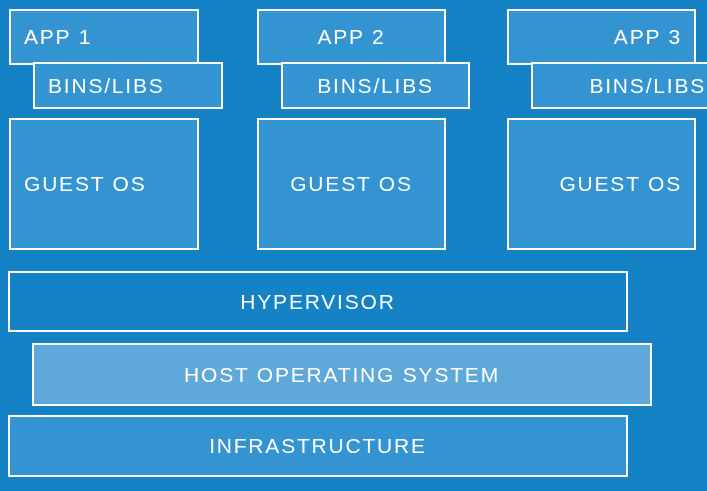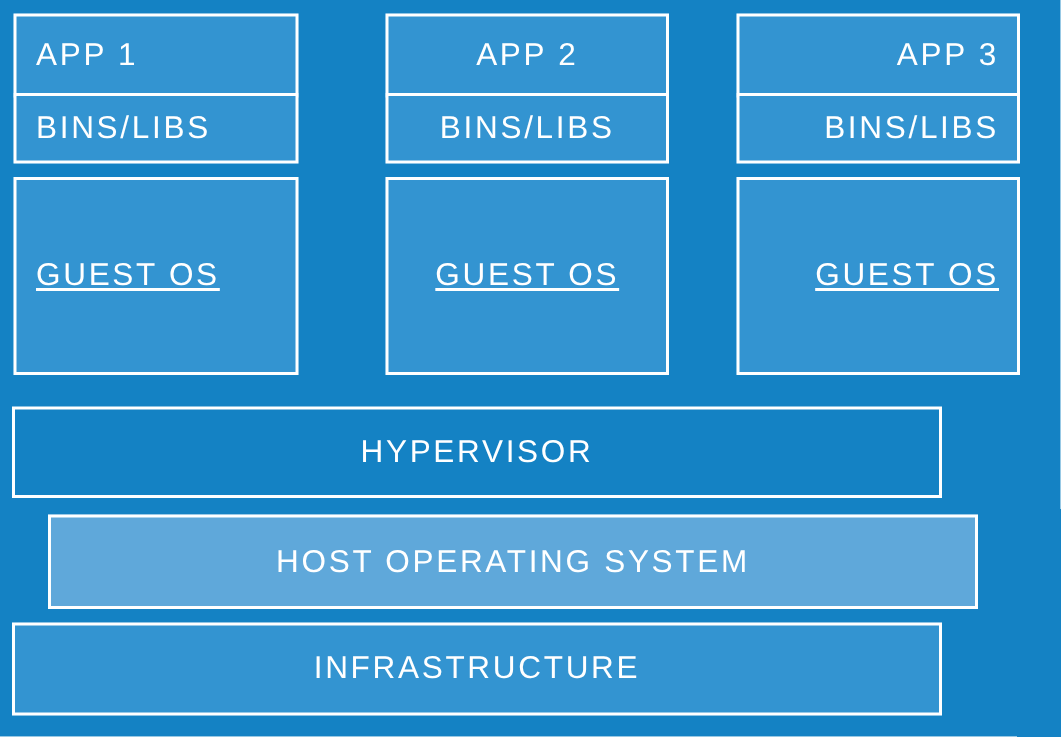--- a/index.html
+++ b/index.html
@@ -23,25 +23,25 @@
     display: flex;
     align-items: center;
     white-space: nowrap;
   }
 
   
   .box  { background: var(--box-fill, #3394d1); }
 
   .col-1 { left: 9px;   width: 190px; justify-content: flex-start; padding-left: 13px; }
   .col-2 { left: 257px; width: 189px; justify-content: center; }
-  .col-3 { left: 491px; width: 189px; justify-content: flex-end; padding-right: 12px; }
+  .col-3 { left: 507px; width: 189px; justify-content: flex-end; padding-right: 12px; }
 
   .app   { top: 9px;   height: 56px; }
-  .bins  { top: 62px;  height: 47px; }
-  .guest { top: 118px; height: 132px; text-decoration: underline; }
+  .bins  { top: 62px;  height: 47px; margin-left: 24px; }
+  .guest { top: 118px; height: 132px; }
 
   
   .row {
     left: 8px;
     width: 620px;
     justify-content: center;
   }
   .row-hypervisor     { top: 271px; height: 61px; background: var(--hypervisor-fill, #1482c4); }
   .row-host-os        { top: 343px; height: 63px; background: var(--host-fill, #5fa8da); margin-left: 24px; }
   .row-infrastructure { top: 415px; height: 62px; background: var(--box-fill, #3394d1); }

